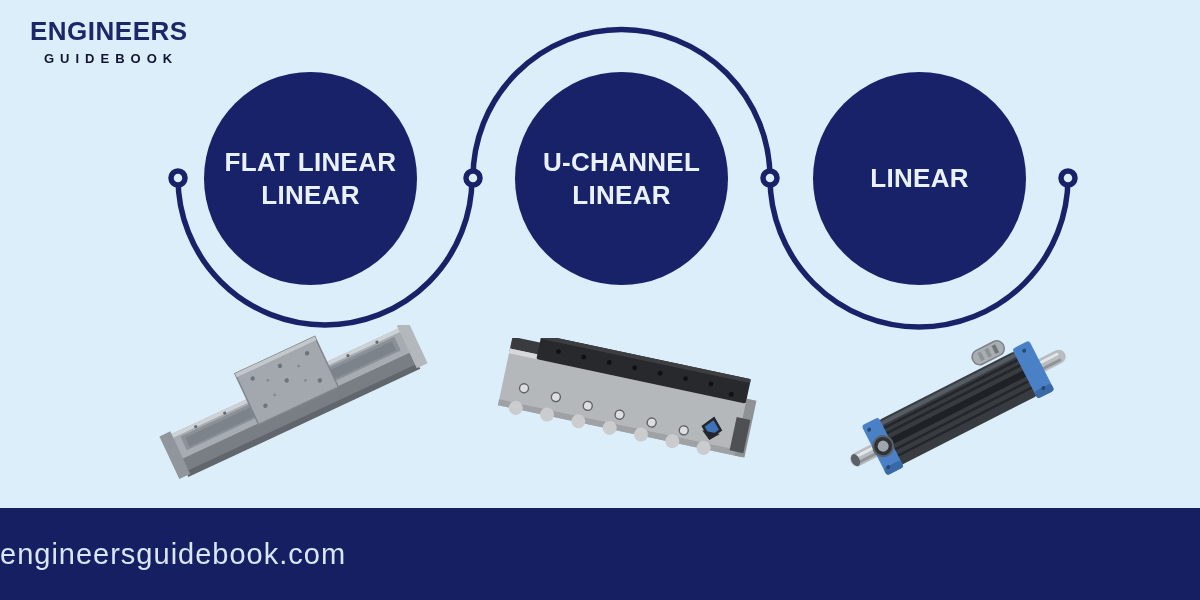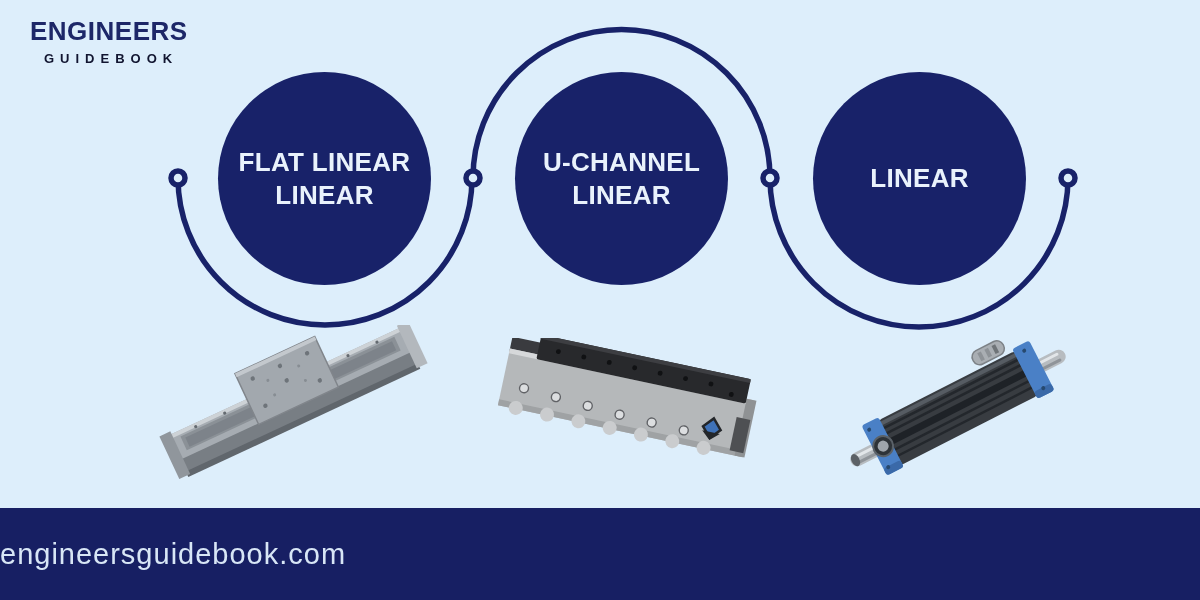--- a/index.html
+++ b/index.html
@@ -26,21 +26,21 @@
   .connector { position: absolute; left: 0; top: 0; pointer-events: none; }
   .arc { fill: none; stroke: var(--navy, #182269); stroke-width: 5.5; }
   .ring { fill: var(--background, #ddeefb); stroke: var(--navy, #182269); stroke-width: 5.5; }
   
   .motor-circle {
     position: absolute; width: 213px; height: 213px; border-radius: 50%;
     background: var(--navy, #182269);
     display: flex; align-items: center; justify-content: center;
     text-align: center;
   }
-  .motor-circle.c1 { left: 218px; top: 72px; }
+  .motor-circle.c1 { left: 204px; top: 72px; }
   .motor-circle.c2 { left: 515px; top: 72px; }
   .motor-circle.c3 { left: 813px; top: 72px; }
   .circle-label {
     color: var(--circle-text, #e9f2fc);
     font-size: 26px; font-weight: 800; line-height: 33px; letter-spacing: 0.3px;
   }
   .circle-label span { display: block; }
   
   .photo { position: absolute; }
   .photo.p1 { left: 145px; top: 325px; }

